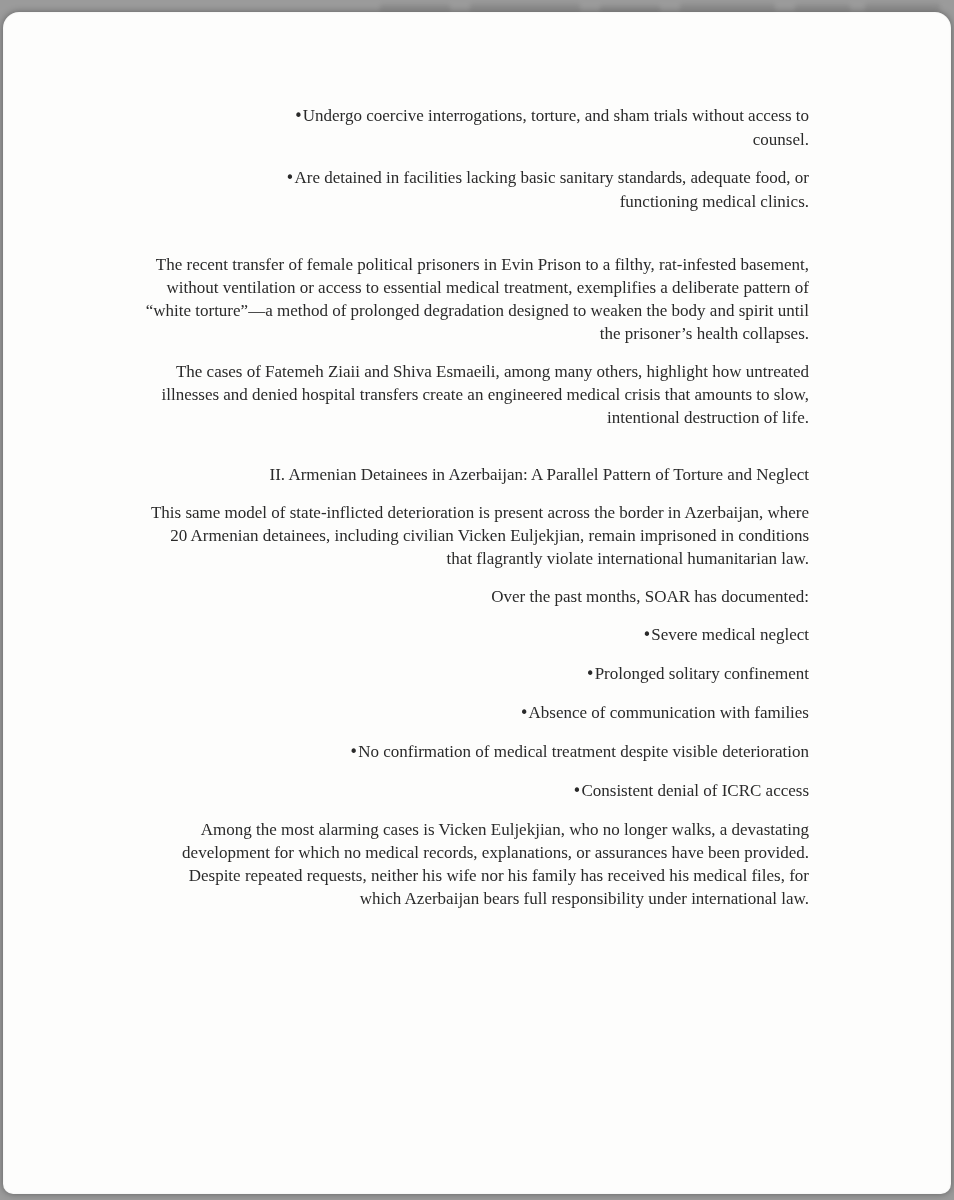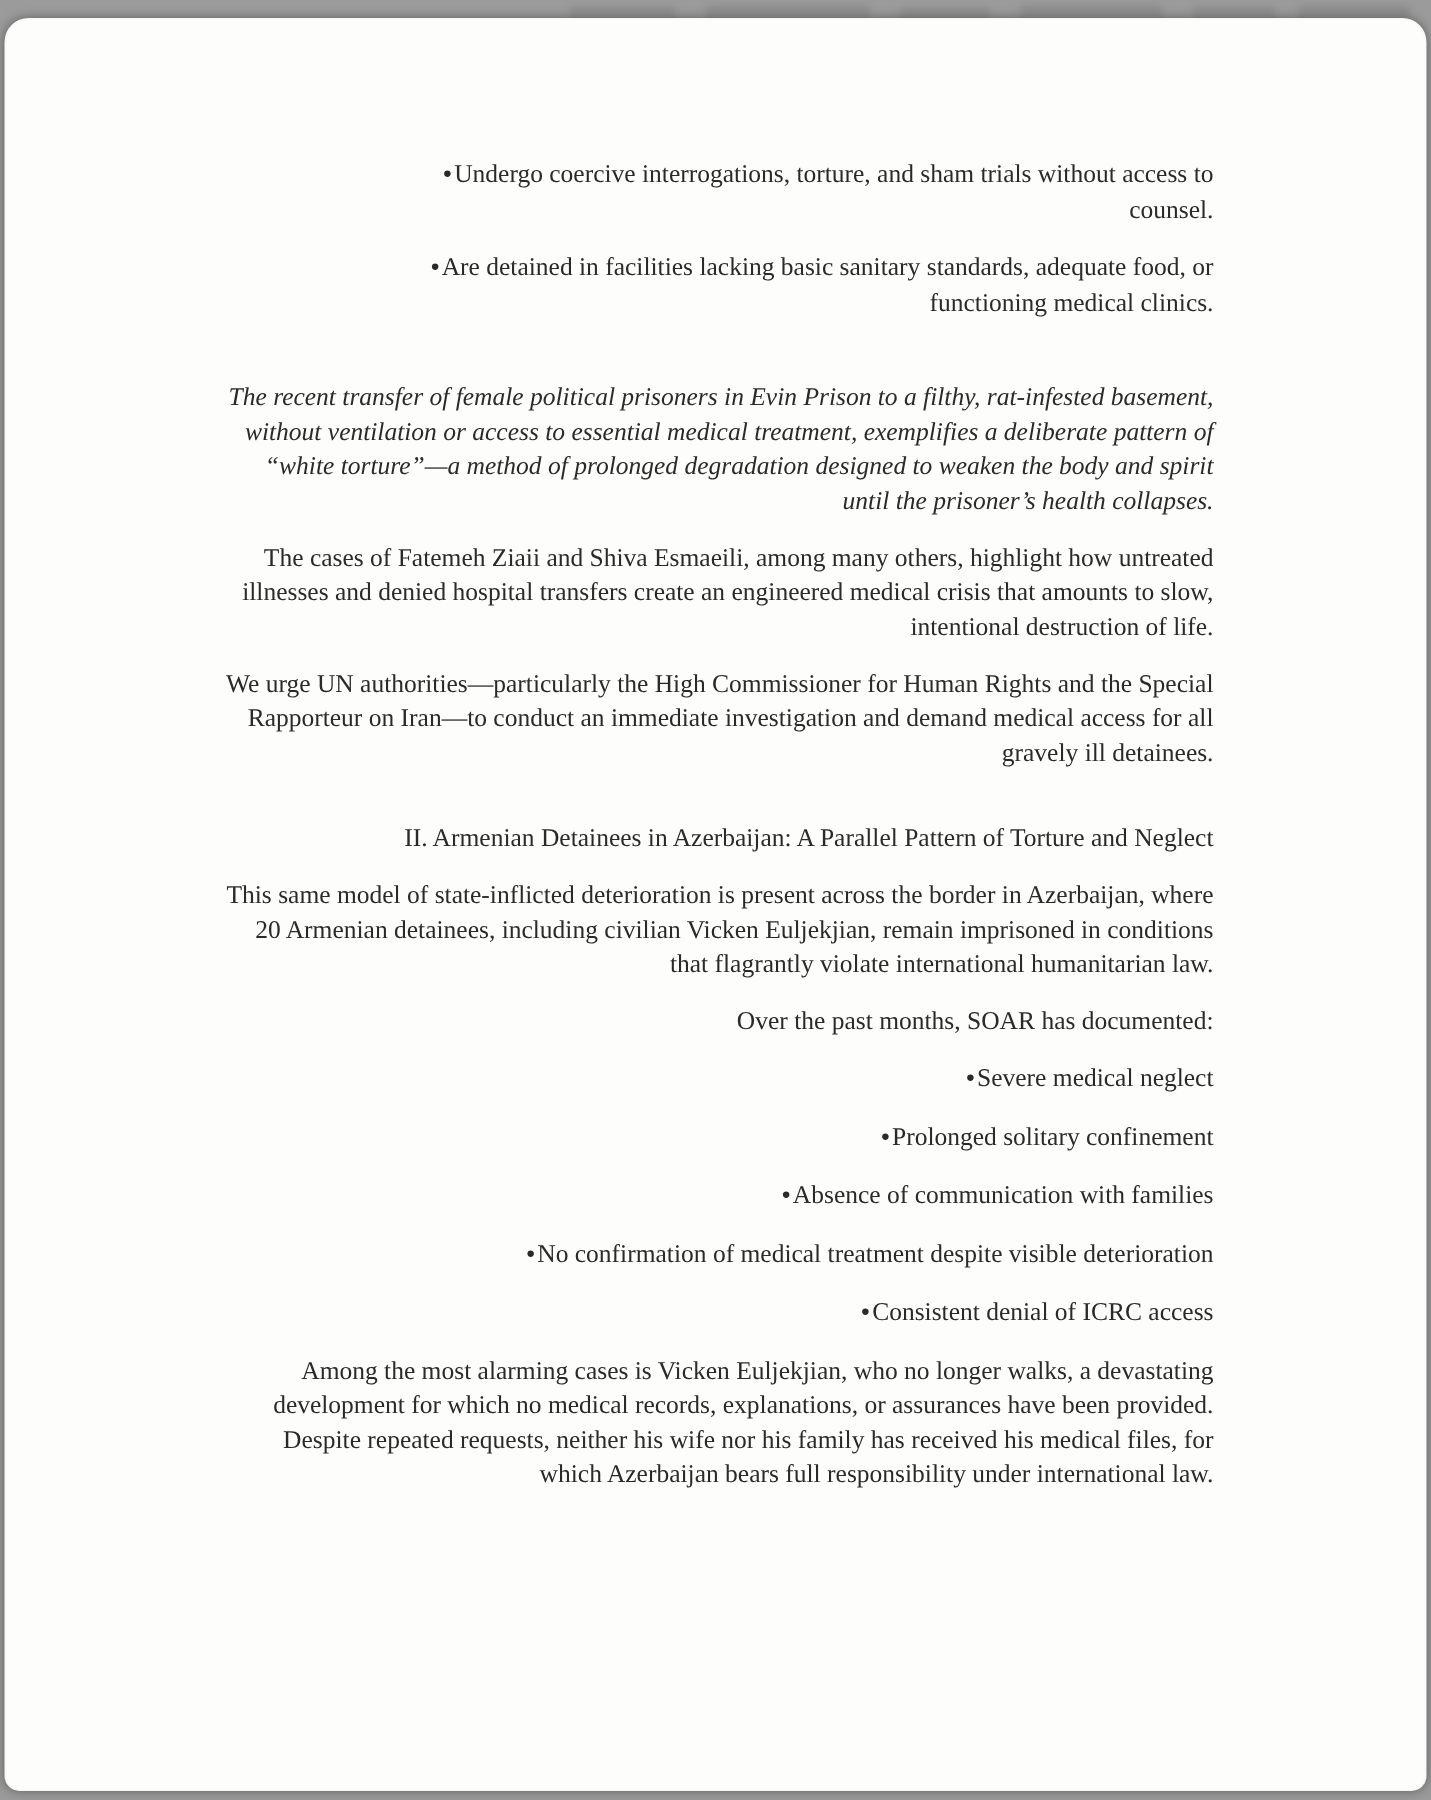--- a/index.html
+++ b/index.html
@@ -31,21 +31,21 @@
   }
   p { margin: 0 0 15px 0; }
   .bullet-para { text-indent: 61px; }
   .bullet-marker {
     display: inline-block;
     width: 50px;
     text-indent: 0;
     font-family: "DejaVu Sans", sans-serif;
     font-size: 15px;
   }
-  .gap-before { margin-top: 40px; font-style: italic; }
+  .gap-before { margin-top: 40px; }
   .heading { margin-top: 34px; margin-bottom: 15px; }
   
   .artifact {
     position: absolute;
     background: #6f6f6f;
     opacity: 0.28;
     border-radius: 2px;
     filter: blur(2px);
   }
   .a1 { left: 380px; top: 4px;  width: 70px;  height: 8px; }
@@ -80,21 +80,20 @@
 
       <p class="bullet-para">
         <span class="bullet-marker">•</span><span>Are detained in facilities lacking basic sanitary standards, adequate food, or functioning medical clinics.</span>
       </p>
 
 
       <p class="gap-before">The recent transfer of female political prisoners in Evin Prison to a filthy, rat-infested basement, without ventilation or access to essential medical treatment, exemplifies a deliberate pattern of “white torture”—a method of prolonged degradation designed to weaken the body and spirit until the prisoner’s health collapses.</p>
 
       <p>The cases of Fatemeh Ziaii and Shiva Esmaeili, among many others, highlight how untreated illnesses and denied hospital transfers create an engineered medical crisis that amounts to slow, intentional destruction of life.</p>
 
-      <p>We urge UN authorities—particularly the High Commissioner for Human Rights and the Special Rapporteur on Iran—to conduct an immediate investigation and demand medical access for all gravely ill detainees.</p>
 
       <p class="heading">II. Armenian Detainees in Azerbaijan: A Parallel Pattern of Torture and Neglect</p>
 
       <p>This same model of state-inflicted deterioration is present across the border in Azerbaijan, where 20 Armenian detainees, including civilian Vicken Euljekjian, remain imprisoned in conditions that flagrantly violate international humanitarian law.</p>
 
       <p>Over the past months, SOAR has documented:</p>
 
       <p class="bullet-para">
         <span class="bullet-marker">•</span><span>Severe medical neglect</span>
       </p>

